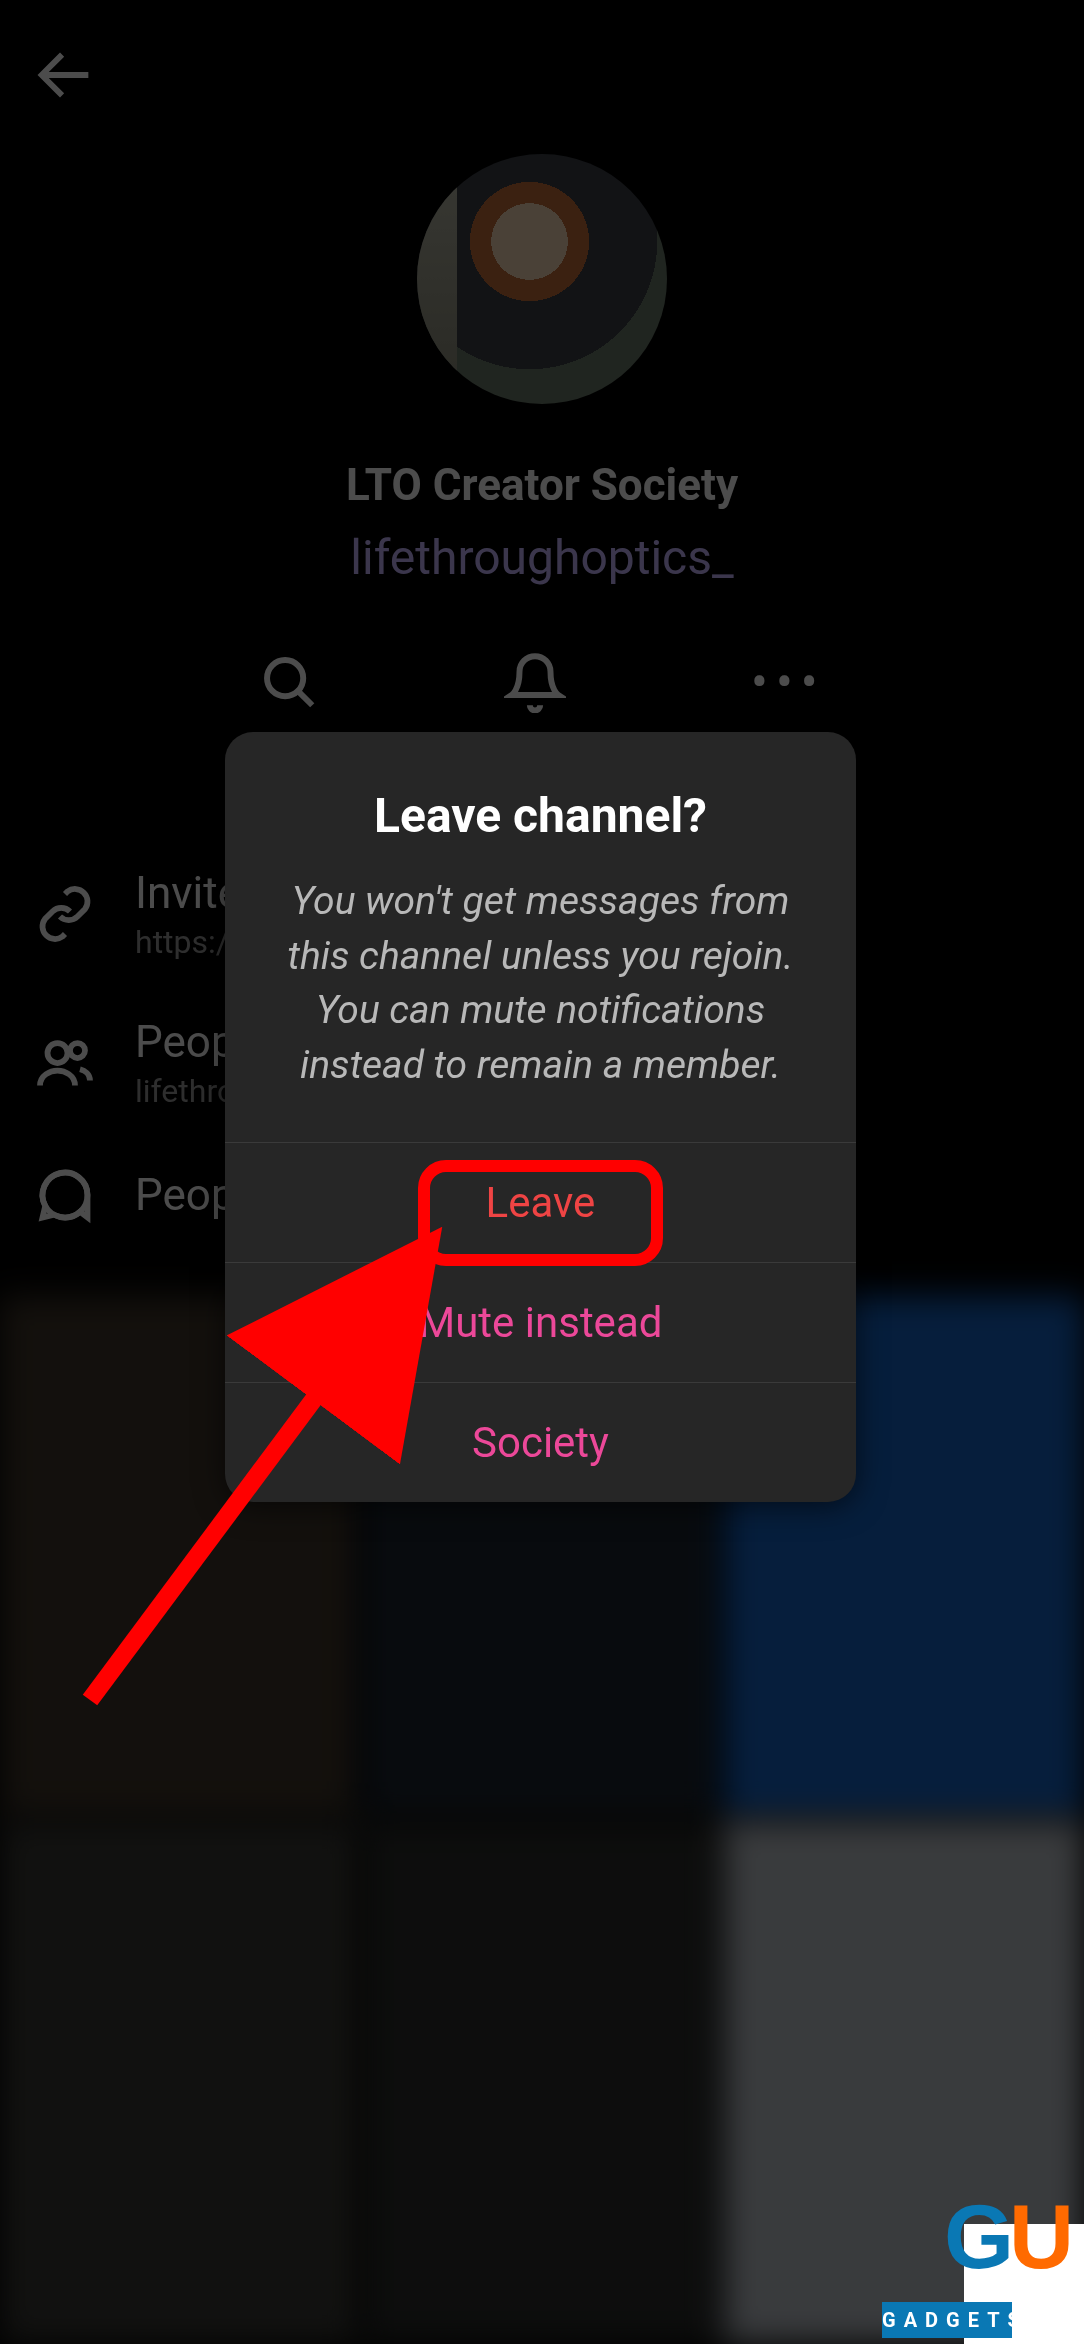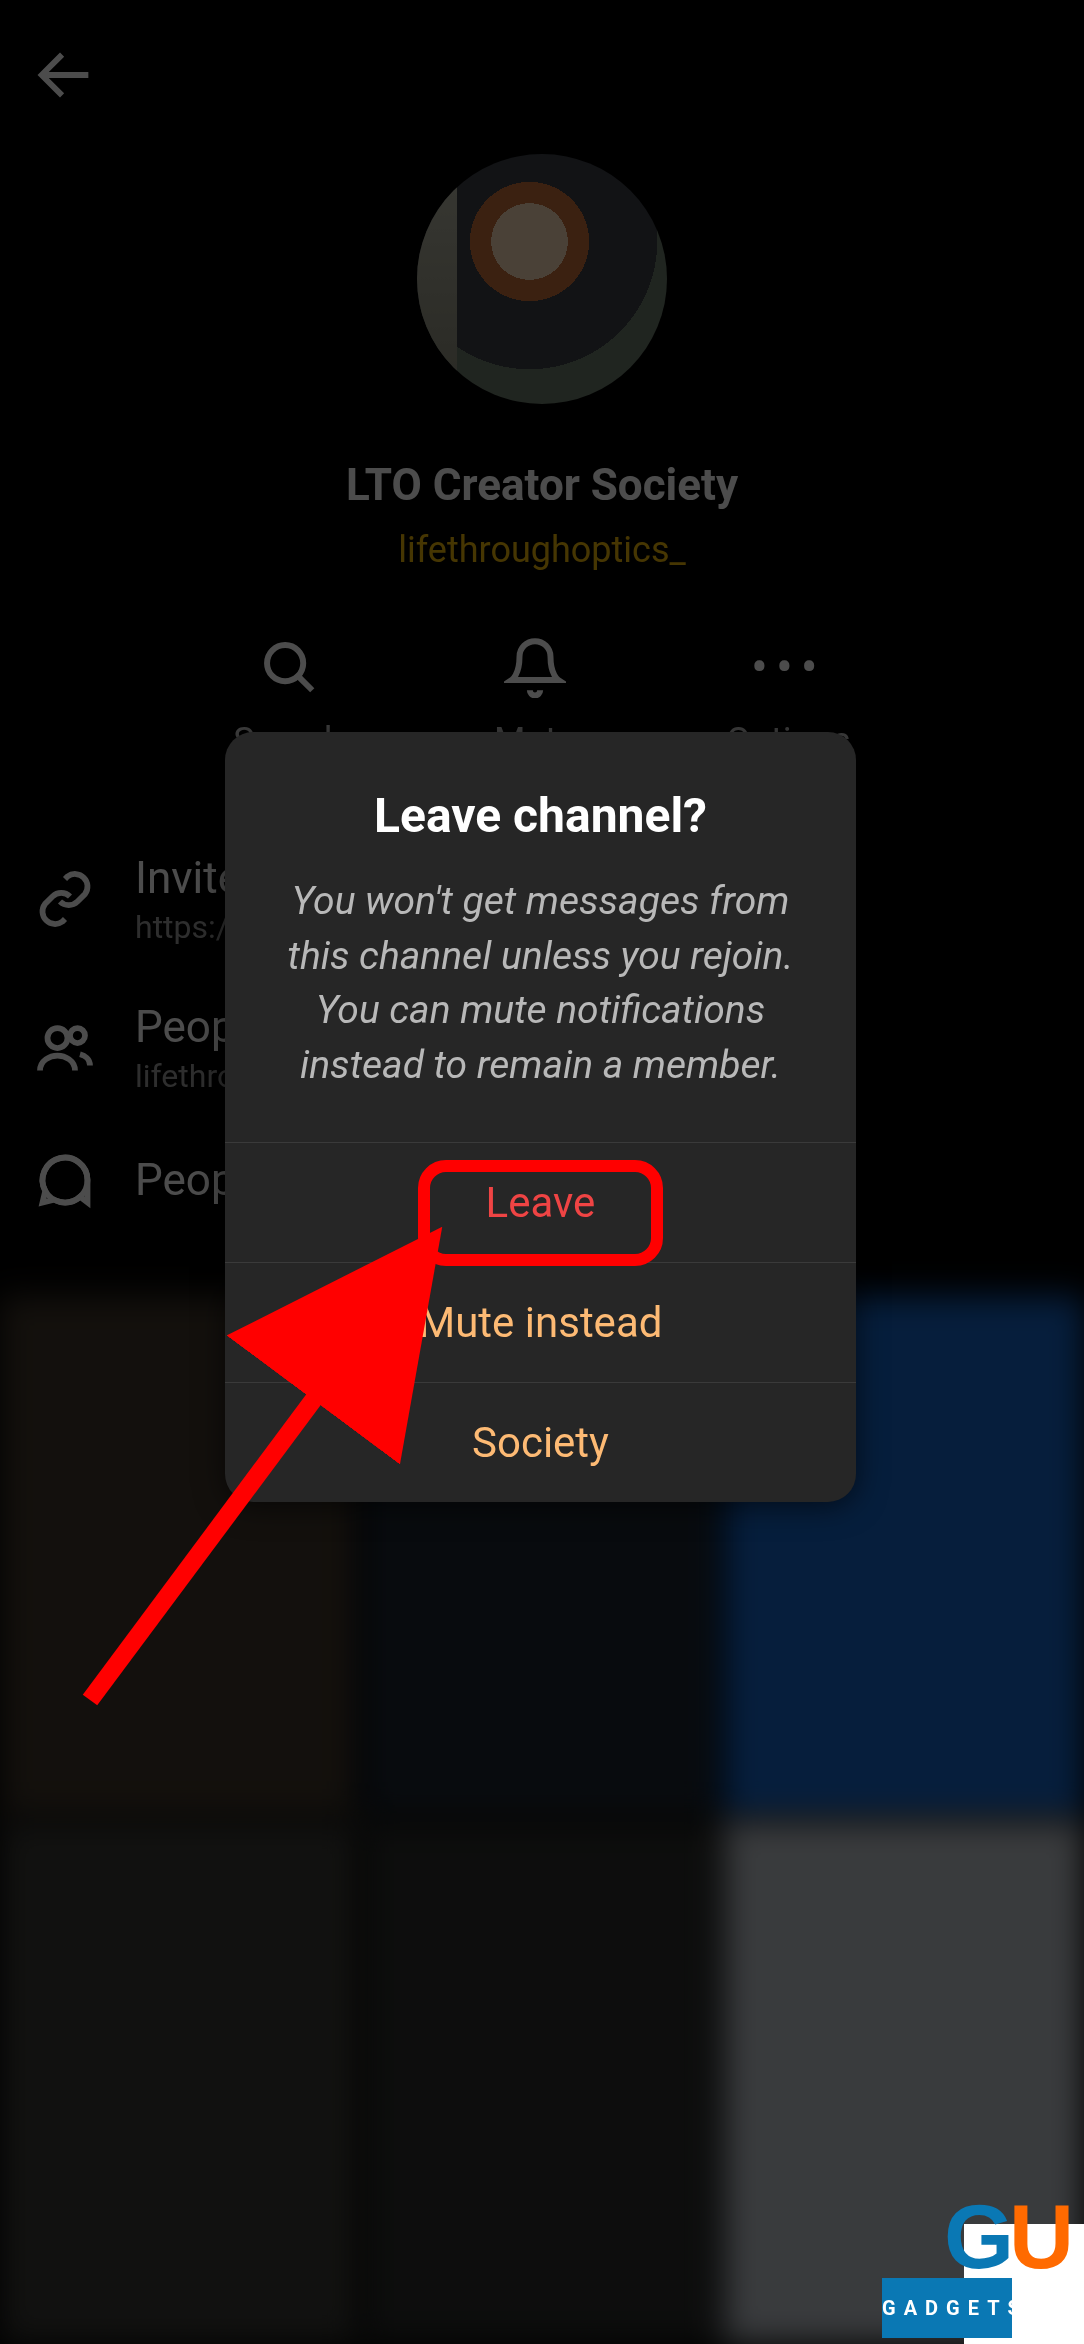--- a/index.html
+++ b/index.html
@@ -25,21 +25,21 @@
   .avatar::before {
     content: ""; position: absolute; left: 0; top: 0; width: 40px; height: 100%;
     background: linear-gradient(#bba, #887);
   }
 
   .ch-title {
     text-align: center; font-size: 44px; font-weight: 700; color: #fff;
     margin-top: 55px;
   }
   .ch-sub {
-    text-align: center; font-size: 36px; color: #eab308; margin-top: 18px;
+    text-align: center; font-size: 48px; color: #c4b5fd; margin-top: 18px;
   }
 
   .action-row {
     display: flex; justify-content: center; gap: 150px; margin-top: 65px;
   }
   .action-item { display: flex; flex-direction: column; align-items: center; gap: 22px; color: #fff; }
   .action-item .ic { width: 62px; height: 62px; display:flex; align-items:center; justify-content:center; }
   .action-item .ic svg { stroke: #fff; width: 100%; height: 100%; }
   .action-item .dots { font-size: 50px; letter-spacing: 8px; line-height: 0.5; color:#fff; }
   .action-label { font-size: 36px; color: #ddd; }
@@ -73,21 +73,21 @@
     background: #262626; border-radius: 28px;
     box-shadow: 0 4px 30px rgba(0,0,0,0.6);
     overflow: hidden; z-index: 30;
   }
   .modal-head { padding: 55px 42px 50px; text-align: center; }
   .modal-title { font-size: 48px; font-weight: 700; color:#fff; }
   .modal-body { font-size: 39px; line-height: 1.4; color:#b8b8b8; margin-top: 30px; font-style: italic; }
   .modal-btn {
     border-top: 1px solid #3a3a3a;
     height: 120px; display:flex; align-items:center; justify-content:center;
-    font-size: 42px; color:#fdba74;
+    font-size: 42px; color:#ec4899;
   }
   .modal-btn.danger { color: #ef4444; }
 
   
   .hl-box {
     position: absolute; z-index: 40;
     left: 418px; top: 1160px; width: 245px; height: 106px;
     border: 12px solid #ff0000; border-radius: 28px;
     pointer-events: none;
   }
@@ -98,21 +98,21 @@
   .arrow svg { width:100%; height:100%; }
 
   
   .logo {
     position:absolute; right:0; bottom:0; z-index:60;
     width: 220px; height: 160px;
   }
   .logo-box { position:absolute; right:0; bottom:0; width:120px; height:120px; background:#fff; }
   .logo-g { position:absolute; right:70px; bottom:55px; font-size:90px; font-weight:900; color:#0a78b4; font-family: Arial, sans-serif; }
   .logo-u { position:absolute; right:10px; bottom:55px; font-size:90px; font-weight:900; color:#ff6a00; font-family: Arial, sans-serif; }
-  .logo-t { position:absolute; right:72px; bottom:6px; width:130px; background:#0a78b4; color:#fff; font-size:20px; letter-spacing:8px; text-align:center; font-weight:700; padding:18px 0; }
+  .logo-t { position:absolute; right:72px; bottom:6px; width:130px; background:#0a78b4; color:#fff; font-size:20px; letter-spacing:8px; text-align:center; font-weight:700; padding:6px 0; }
 </style>
 </head>
 <body>
 
 <div class="bg-page">
 
   <div class="back-row">
     <span class="back-icon">
       <svg viewBox="0 0 24 24" fill="none" stroke-width="2">
           <path d="M20 12H4"></path>

